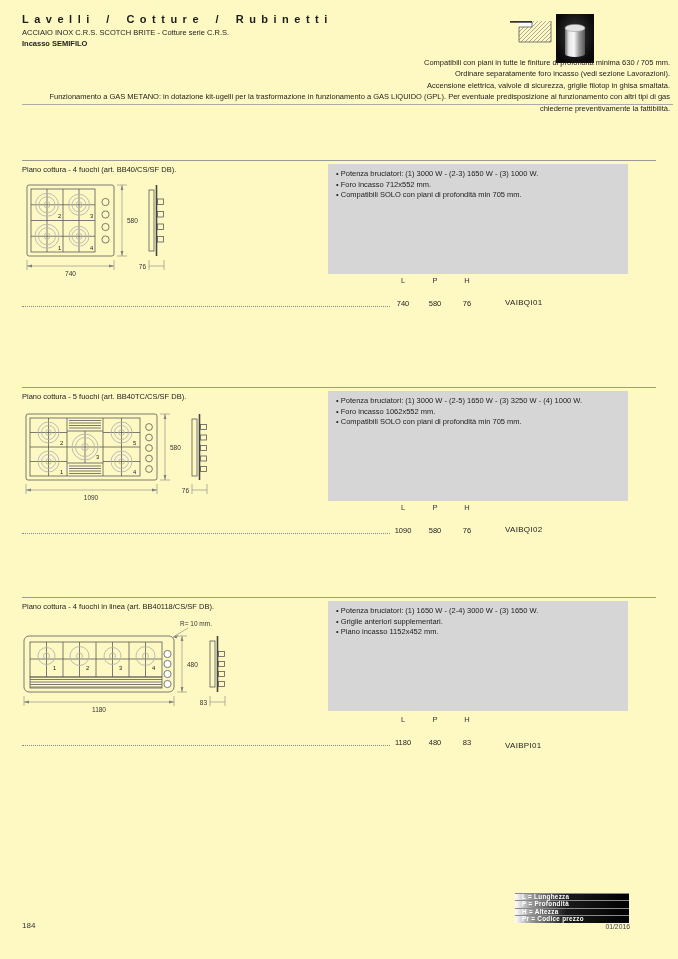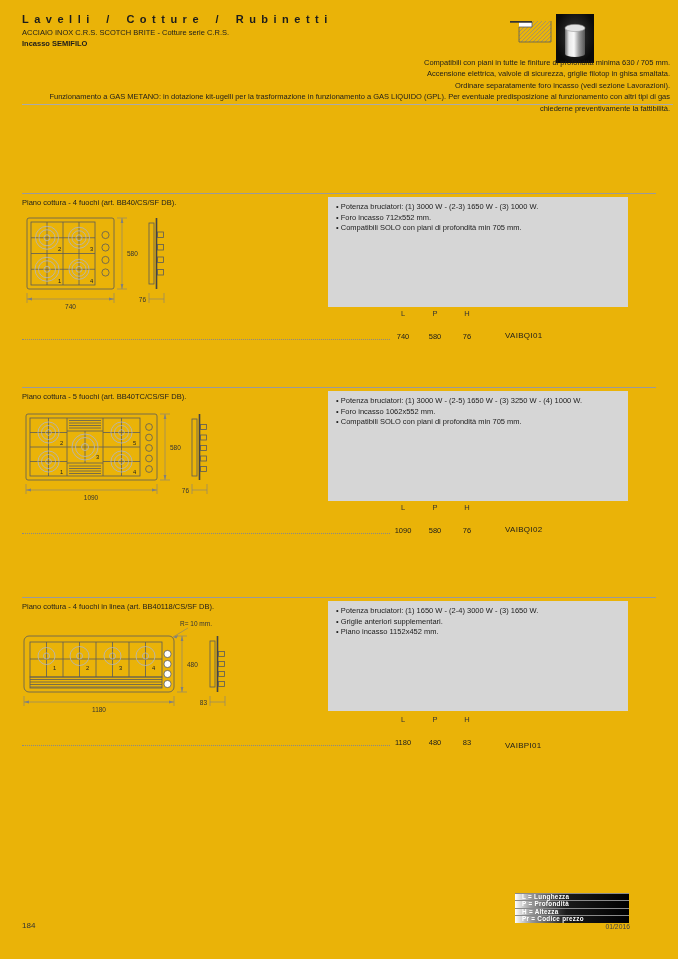--- a/index.html
+++ b/index.html
@@ -1,17 +1,17 @@
 <!DOCTYPE html>
 <html><head>
 <meta charset="utf-8">
 <style>
   html,body { margin:0; padding:0; background:#ffffff; }
   .page {
-    position:relative; width:678px; height:959px; background:#eab308;
+    position:relative; width:678px; height:959px; background:#fef9c3;
     font-family:"Liberation Sans", sans-serif; color:#1c1c1c; overflow:hidden;
   }
   .abs { position:absolute; }
 
   
   .main-title { left:22px; top:13px; font-size:11px; font-weight:bold; letter-spacing:5.5px; word-spacing:3px; white-space:nowrap; }
   .subtitle   { left:22px; top:28px; font-size:7.5px; }
   .series     { left:22px; top:39px; font-size:7.5px; font-weight:bold; }
 
   .intro { left:22px; top:57px; width:648px; font-size:7.5px; line-height:11.4px; }
@@ -95,27 +95,27 @@
         </linearGradient>
       </defs>
       <rect x="9" y="14" width="20" height="26" fill="url(#steel)"></rect>
       <ellipse cx="19" cy="40" rx="10" ry="3" fill="url(#steel)"></ellipse>
       <ellipse cx="19" cy="14" rx="10" ry="3.6" fill="#e2e2e2" stroke="#9c9c9c" stroke-width="0.6"></ellipse>
     </svg>
   </div>
 
   <div class="abs intro">
     <p>Compatibili con piani in tutte le finiture di profondità minima 630 / 705 mm.</p>
+    <p>Ordinare separatamente foro incasso (vedi sezione Lavorazioni).</p>
     <p>Accensione elettrica, valvole di sicurezza, griglie filotop in ghisa smaltata.</p>
-    <p>Ordinare separatamente foro incasso (vedi sezione Lavorazioni).</p>
     <p>Funzionamento a GAS METANO: in dotazione kit-ugelli per la trasformazione in funzionamento a GAS LIQUIDO (GPL). Per eventuale predisposizione al funzionamento con altri tipi di gas chiederne preventivamente la fattibilità.</p>
   </div>
   <div class="abs rule-through"></div>
 
-  <div class="block" style="top:193px;">
+  <div class="block" style="top:160px;">
     <div class="abs block-rule"></div>
     <div class="abs block-title">Piano cottura - 4 fuochi (art. BB40/CS/SF DB).</div>
 
     <div class="abs drawing">
       <svg width="280" height="100" viewBox="0 0 280 100">
 
         <rect x="5" y="5" width="87" height="71" rx="2" class="ln"></rect>
         <rect x="9" y="9" width="64" height="63" class="ln"></rect>
         <line x1="41" y1="9" x2="41" y2="72" class="ln"></line>
         <line x1="9" y1="40.5" x2="73" y2="40.5" class="ln"></line>

